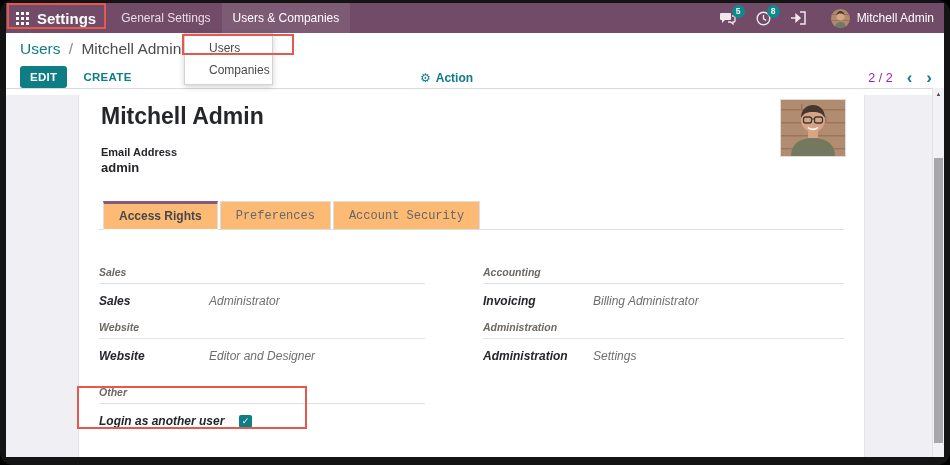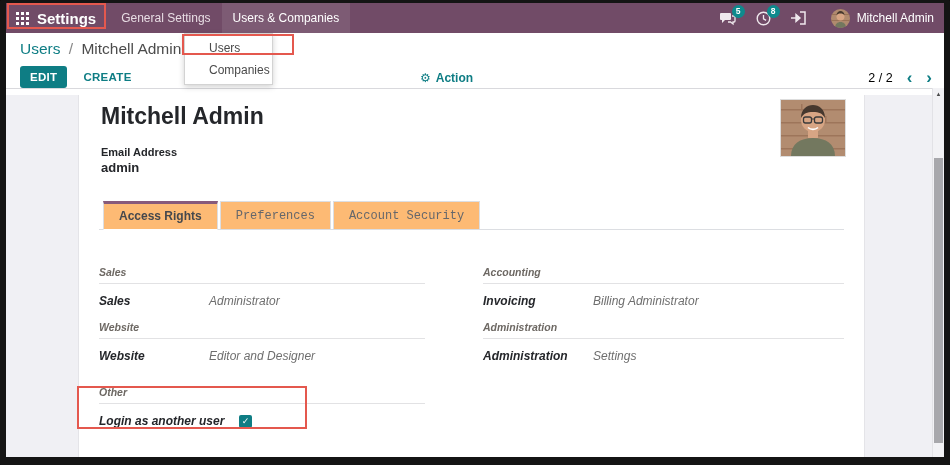--- a/index.html
+++ b/index.html
@@ -1,17 +1,17 @@
 <!DOCTYPE html>
 <html><head>
 <meta charset="utf-8">
 <style>
   * { margin:0; padding:0; box-sizing:border-box; }
   body { font-family:"Liberation Sans","DejaVu Sans",sans-serif; background:#000; }
-  .stage { position:relative; width:950px; height:465px; background:#141414; border-radius:1px; overflow:hidden; }
+  .stage { position:relative; width:950px; height:465px; background:#141414; border-radius:13px; overflow:hidden; }
   .screen { position:absolute; left:6px; top:3px; width:938px; height:454px; background:#fff; overflow:hidden; }
 
   
   .navbar { position:absolute; left:0; top:0; width:100%; height:30px; background:#714B67; display:flex; align-items:stretch; color:#fff; }
   .apps-btn { display:flex; align-items:center; padding:0 6px 0 10px; cursor:pointer; }
   .app-name { display:flex; align-items:center; font-size:15px; font-weight:bold; padding:0 14px 0 2px; }
   .nav-item { display:flex; align-items:center; padding:8px 11px; font-size:12px; color:#e8dde4; cursor:pointer; }
   .nav-item.active { background:rgba(255,255,255,0.09); color:#fff; }
   .nav-right { margin-left:auto; display:flex; align-items:center; padding-right:10px; }
   .nav-icon-wrap { position:relative; padding:0 10px; display:flex; align-items:center; height:30px; cursor:pointer; }
@@ -28,21 +28,21 @@
   .breadcrumb { position:absolute; left:14px; top:7px; font-size:15.5px; }
   .bc-link { color:#0e7d84; cursor:pointer; }
   .bc-sep { color:#888; margin:0 4px; }
   .bc-current { color:#4c4c4c; }
   .cp-buttons { position:absolute; left:14px; top:33px; display:flex; align-items:center; gap:16px; }
   .btn-primary { background:#0e7d84; color:#fff; border:none; font-family:inherit; font-size:11.5px; font-weight:bold; letter-spacing:0.3px; padding:5px 10px; border-radius:3px; cursor:pointer; }
   .btn-link { background:none; border:none; font-family:inherit; color:#0e7d84; font-size:11.5px; font-weight:bold; letter-spacing:0.3px; cursor:pointer; }
   .cp-action { position:absolute; left:414px; top:38px; color:#0e7d84; font-size:12px; font-weight:bold; display:flex; align-items:center; gap:5px; cursor:pointer; }
   .gear { font-size:12px; line-height:1; }
   .pager { position:absolute; right:12px; top:38px; display:flex; align-items:center; gap:14px; }
-  .pager-value { font-size:12.5px; color:#000000; }
+  .pager-value { font-size:12.5px; color:#a21caf; }
   .pager-prev, .pager-next { color:#0e7d84; font-size:17px; font-weight:bold; line-height:14px; cursor:pointer; }
 
   
   .content { position:absolute; left:0; top:92px; right:0; bottom:0; background:#f0f0f4; }
   .sheet { position:absolute; left:72px; top:0; bottom:0; width:787px; background:#fff; border-left:1px solid #e4e4e8; border-right:1px solid #e4e4e8; padding:0 20px; }
   .avatar-photo { position:absolute; top:4px; right:18px; width:66px; height:58px; border:1px solid #ddd; background:#fff; }
   .form-title { font-size:23px; font-weight:bold; color:#24262a; margin:8px 0 0 2px; }
   .email-label { margin:16px 0 0 2px; font-size:11px; font-weight:bold; color:#24262a; }
   .email-value { margin:2px 0 0 2px; font-size:13px; font-weight:bold; color:#24262a; }
 

